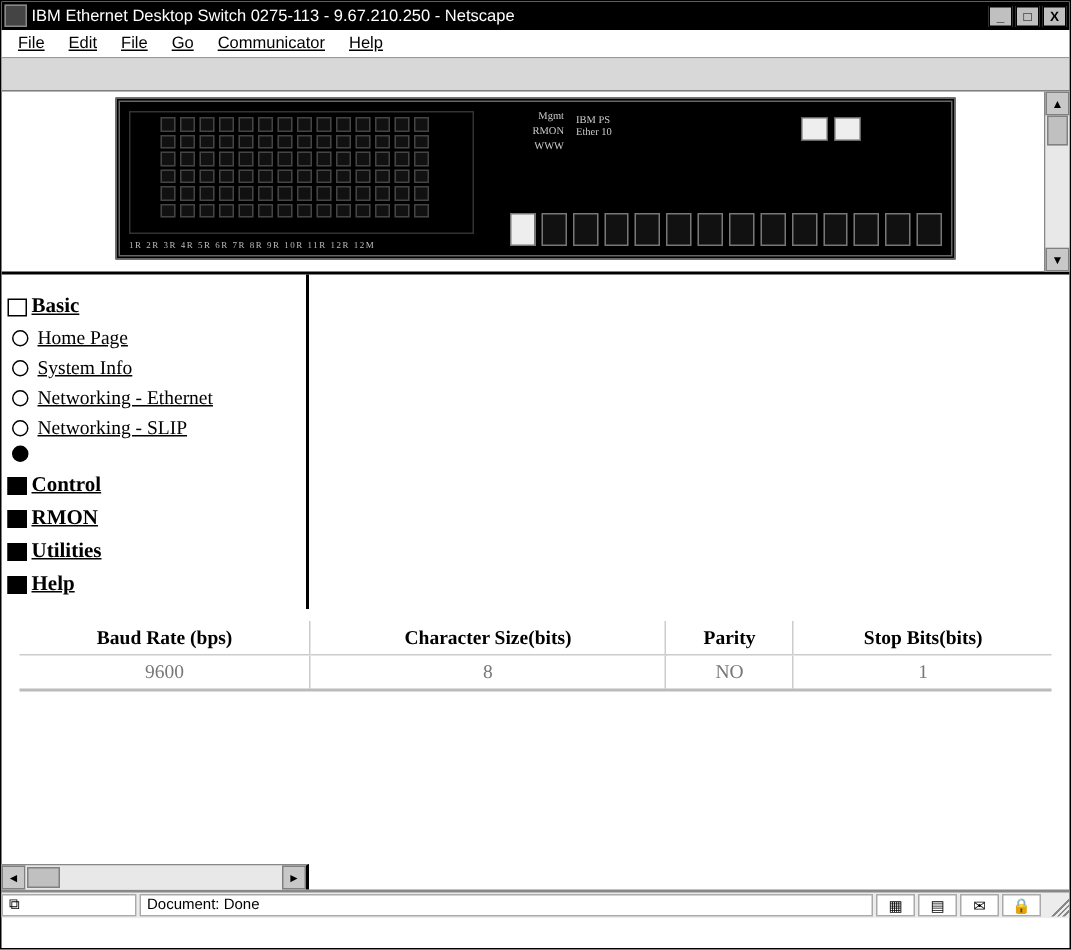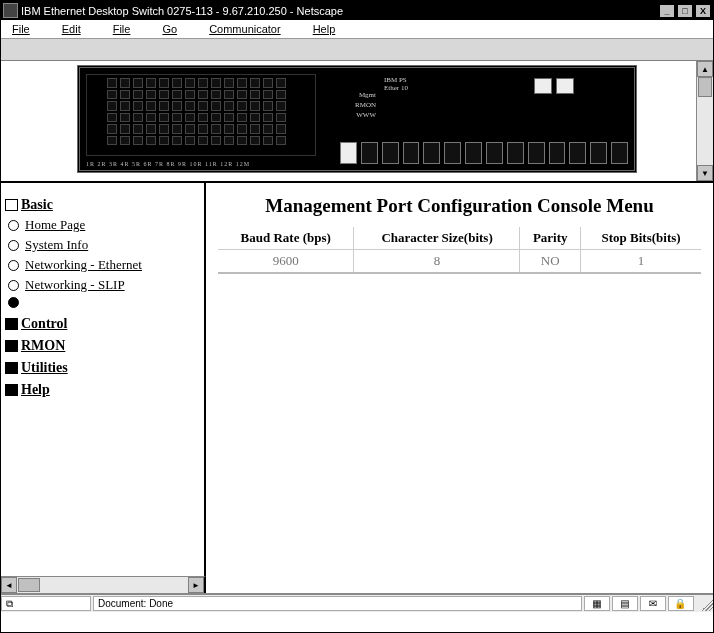--- a/index.html
+++ b/index.html
@@ -48,21 +48,21 @@
   
   .menubar {
     height: 19px;
     background: #fff;
     border-bottom: 1px solid #999;
     display: flex;
     align-items: center;
     font-family: Tahoma, sans-serif;
     font-size: 11px;
     padding-left: 4px;
-    gap: 18px;
+    gap: 2px;
   }
   .menubar .menu-item { padding: 2px 7px; text-decoration: underline; }
   
   .toolbar {
     height: 22px;
     background: #d8d8d8;
     border-bottom: 1px solid #808080;
   }
   
   .banner-wrap {
@@ -103,21 +103,21 @@
     display: flex; align-items: stretch; padding: 3px 3px 10px 3px;
     gap: 3px;
   }
   .led-col { width: 10px; display: flex; flex-direction: column; gap: 2px; }
   .led-dot { flex: 1; background: #111; border: 1px solid #444; }
   .led-col.header { width: 14px; }
   .device .label-row {
     position: absolute; left: 6px; bottom: 3px; font-size: 6px; color: #bbb; letter-spacing: 1px;
   }
   .device .status {
-    position: absolute; left: 244px; top: 22px; width: 52px; font-size:7px; text-align:right;
+    position: absolute; left: 244px; top: 4px; width: 52px; font-size:7px; text-align:right;
     line-height: 10px; color:#ccc;
   }
   .device .mgmt {
     position:absolute; left: 304px; top: 8px; width:60px; font-size:7px; color:#ccc;
   }
   .device .top-ports {
     position:absolute; right: 60px; top: 10px; display:flex; gap:4px;
   }
   .top-port { width:18px; height:16px; background:#eee; border:1px solid #666;}
   .device .bot-ports {
@@ -125,20 +125,21 @@
     display:flex; gap:4px; align-items:flex-end;
   }
   .bport { width:24px; height:22px; background:#111; border:1px solid #777; }
   .bport.white { background:#eee; }
   
   .mainarea {
     display: flex;
     height: 411px;
     position: relative;
     border-bottom: 1px solid #888;
+    flex-direction: column;
   }
   .sidebar {
     width: 205px;
     border-right: 2px solid #000;
     padding: 8px 4px;
     overflow: hidden;
   }
   .side-group {
     font-weight: bold;
     text-decoration: underline;
@@ -471,21 +472,20 @@
       <span class="g-icon"></span>
       <span>Utilities</span>
     </div>
     <div class="side-group">
       <span class="g-icon"></span>
       <span>Help</span>
     </div>
   </div>
 
   <div class="content">
-    <h1>Management Port Configuration    Console Menu</h1>
     <table class="cfg">
       <tbody>
           <tr>
         <th>Baud Rate (bps)</th>
         <th class="divider"></th>
         <th>Character Size(bits)</th>
         <th class="divider"></th>
         <th>Parity</th>
         <th class="divider"></th>
         <th>Stop Bits(bits)</th>

